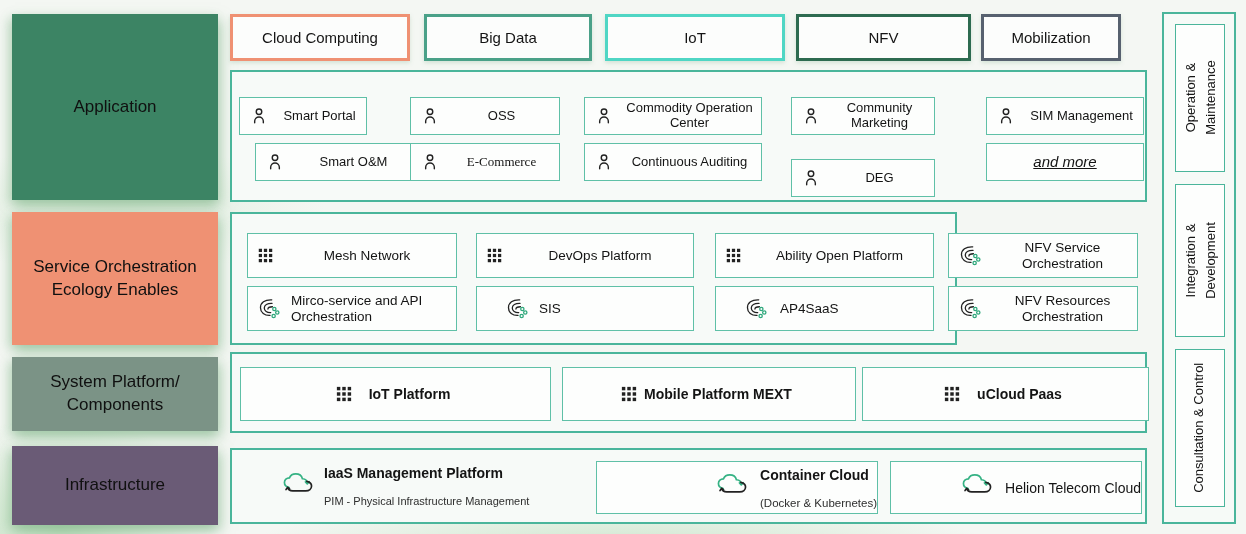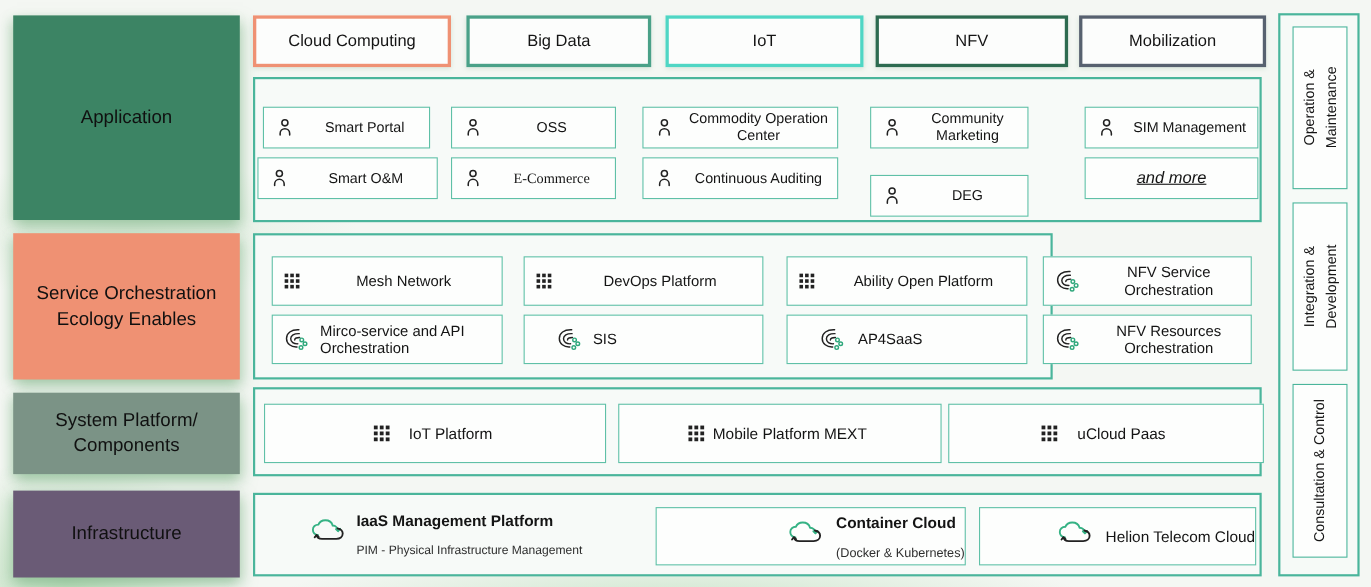--- a/index.html
+++ b/index.html
@@ -26,21 +26,21 @@
   .container{position:absolute;border:2px solid #4AB59B;background:#f7faf8;box-sizing:border-box;}
 
   
   .ibox{position:absolute;border:1.5px solid #5FC0A7;background:#fdfefd;box-sizing:border-box;
     display:flex;align-items:center;font-size:13px;line-height:1.15;}
   .ibox .icon{flex:0 0 auto;margin:0 4px 0 9px;display:flex;align-items:center;}
   .ibox .lbl{flex:1;text-align:center;padding:0 6px;}
   .ibox.center{justify-content:center;}
   .ibox.center .lbl{flex:0 0 auto;}
   .svcbox{font-size:13.5px;}
-  .sysbox{font-size:14px;}
+  .sysbox{font-size:14px;font-weight:bold;}
   .andmore .lbl{font-style:italic;text-decoration:underline;font-size:15px;}
 
   
   .infra-item{position:absolute;display:flex;align-items:center;}
   .infra-text{margin-left:10px;}
   .infra-title{font-size:14px;font-weight:bold;}
   .infra-sub{font-size:11px;color:#2e2e2e;margin-top:14px;}
   .infra-box{border:1.5px solid #5FC0A7;background:#fdfefd;box-sizing:border-box;justify-content:flex-end;}
 
   
@@ -114,26 +114,26 @@
     </div>
   <div class="tab" style="left: 424px; width: 168px; border-color: rgb(74, 161, 136);">
       <span>Big Data</span>
     </div>
   <div class="tab" style="left: 605px; width: 180px; border-color: rgb(79, 214, 196);">
       <span>IoT</span>
     </div>
   <div class="tab" style="left: 796px; width: 175px; border-color: rgb(45, 107, 80);">
       <span>NFV</span>
     </div>
-  <div class="tab" style="left: 981px; width: 170px; border-color: rgb(87, 97, 111);">
+  <div class="tab" style="left: 981px; width: 140px; border-color: rgb(87, 97, 111);">
       <span>Mobilization</span>
     </div>
 
   <div class="container" style="left:230px;top:70px;width:917px;height:132px;">
-    <div class="ibox" style="left:7px;top:25px;width:152px;height:38px;">
+    <div class="ibox" style="left:7px;top:25px;width:128px;height:38px;">
       <span class="icon">
           <svg class="ic" width="20" height="20">
             <use href="#i-person"></use>
           </svg>
         </span>
       <span class="lbl">Smart Portal</span>
     </div>
     <div class="ibox" style="left:178px;top:25px;width:150px;height:38px;">
       <span class="icon">
           <svg class="ic" width="20" height="20">
@@ -159,21 +159,21 @@
       <span class="lbl">Community Marketing</span>
     </div>
     <div class="ibox" style="left:754px;top:25px;width:158px;height:38px;">
       <span class="icon">
           <svg class="ic" width="20" height="20">
             <use href="#i-person"></use>
           </svg>
         </span>
       <span class="lbl" style="padding:0 2px;">SIM Management</span>
     </div>
-    <div class="ibox" style="left:2px;top:71px;width:164px;height:38px;">
+    <div class="ibox" style="left:23px;top:71px;width:164px;height:38px;">
       <span class="icon">
           <svg class="ic" width="20" height="20">
             <use href="#i-person"></use>
           </svg>
         </span>
       <span class="lbl">Smart O&amp;M</span>
     </div>
     <div class="ibox" style="left:178px;top:71px;width:150px;height:38px;font-family:Liberation Serif, serif;">
       <span class="icon">
           <svg class="ic" width="20" height="20">

